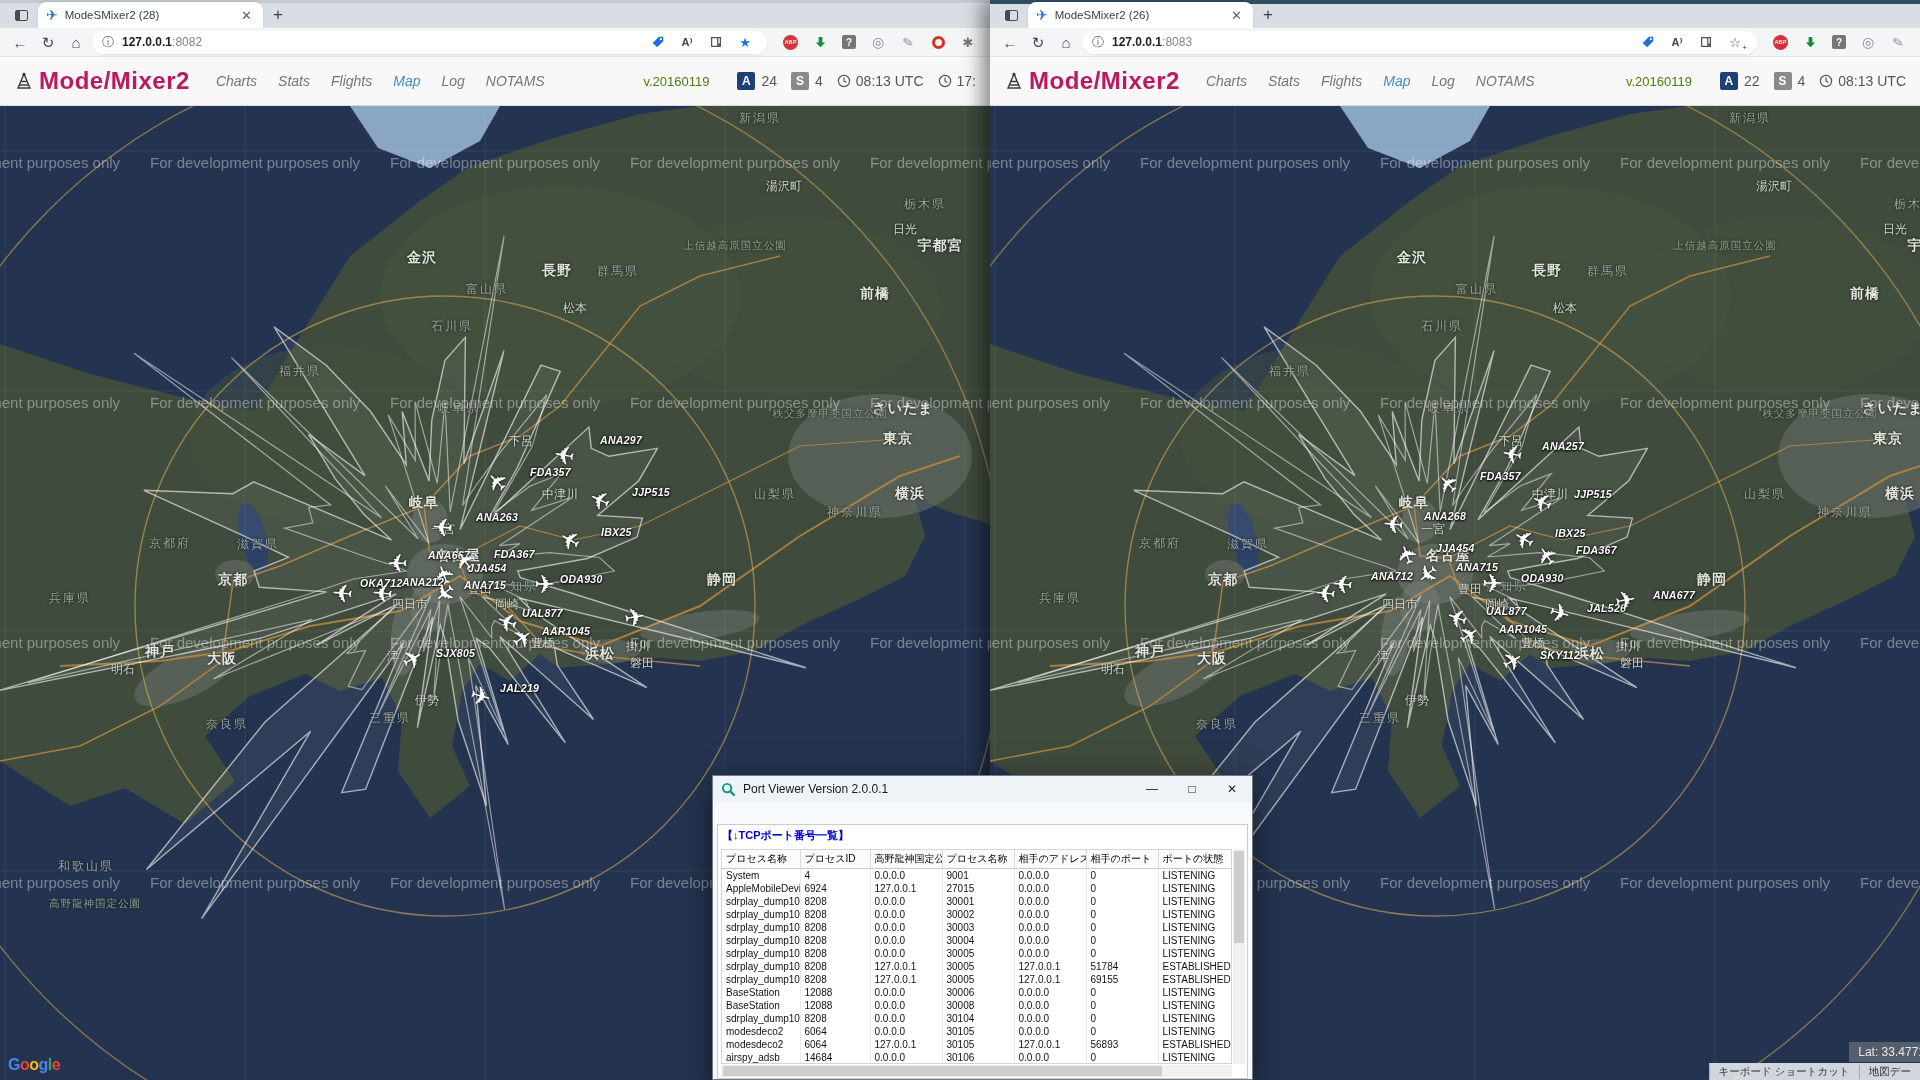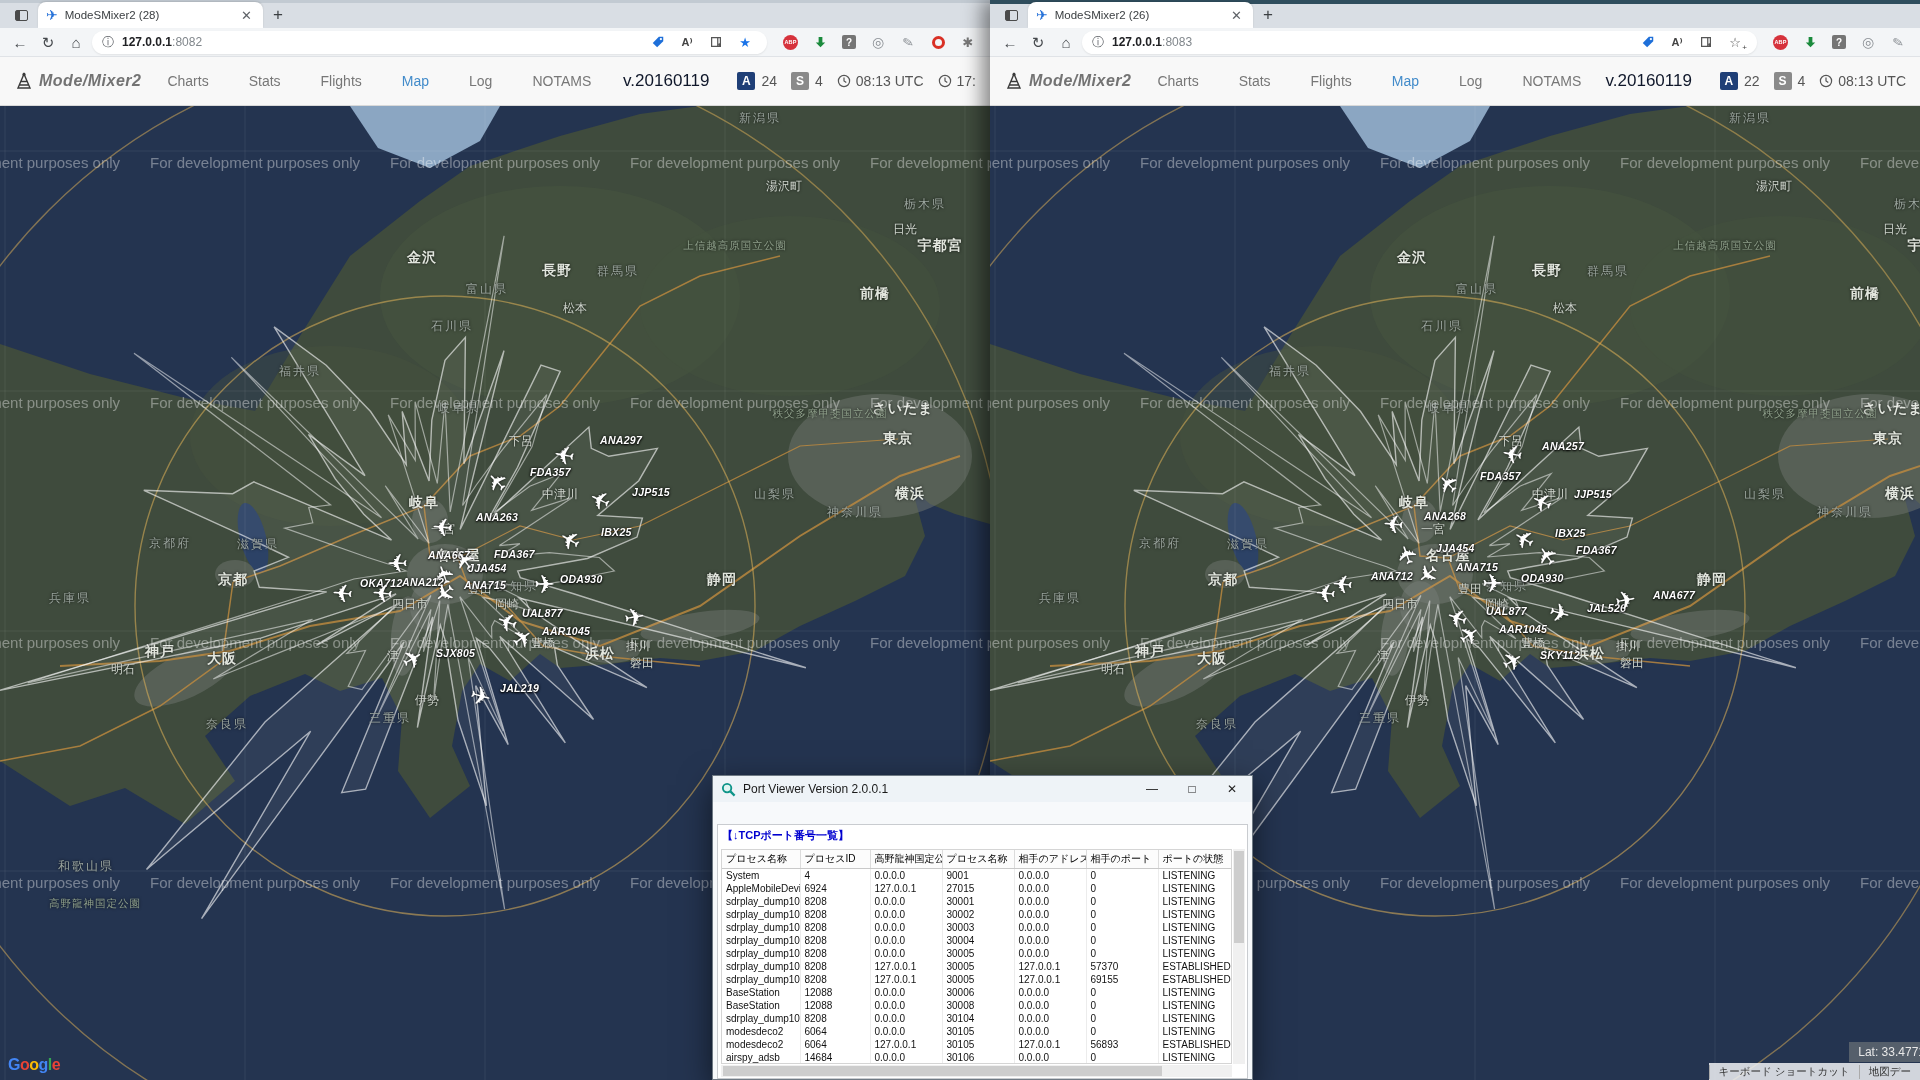--- a/index.html
+++ b/index.html
@@ -36,26 +36,26 @@
   .abp{width:15px;height:15px;border-radius:50%;background:#d6323c;color:#fff;font-size:5.5px;font-weight:700;display:flex;align-items:center;justify-content:center;letter-spacing:.2px;}
   .helpbox{width:14px;height:14px;background:#757575;border-radius:2px;color:#fff;font-size:10px;font-weight:700;display:flex;align-items:center;justify-content:center;}
   .wheel{color:#8a8f94;font-size:14px;}
   .quill{color:#8a8f94;font-size:13px;transform:rotate(-10deg);}
   .red-o{width:13px;height:13px;border:3.5px solid #d93025;border-radius:50%;}
   .half-gear{color:#777;font-size:13px;}
 
   
   .mmnav{height:49px;background:#f8f8f8;border-bottom:1px solid #d9d9d9;display:flex;align-items:center;padding:0 14px;position:relative;}
   .mm-logo{display:flex;align-items:center;gap:5px;margin-right:26px;}
-  .mm-logo-txt{font-size:16px;font-weight:700;font-style:italic;color:#737373;letter-spacing:.5px;white-space:nowrap;}
-  .mm-links{display:flex;gap:40px;align-items:flex-end;}
+  .mm-logo-txt{font-size:24px;font-weight:700;color:#be185d;letter-spacing:.5px;white-space:nowrap;}
+  .mm-links{display:flex;gap:21px;align-items:flex-end;font-style:italic;}
   .mm-link{font-size:14px;color:#777;text-decoration:none;white-space:nowrap;}
   .mm-link.active{color:#428bca;}
   .mm-right{margin-left:auto;display:flex;align-items:center;gap:14px;}
-  .mm-ver{font-size:17px;color:#0f172a;margin-right:14px;}
+  .mm-ver{font-size:13px;color:#4d7c0f;margin-right:14px;}
   .badge{width:18px;height:18px;display:flex;align-items:center;justify-content:center;color:#fff;font-weight:700;font-size:12px;border-radius:2px;}
   .badge.a{background:#1f3f77;}
   .badge.s{background:#8a8a8a;}
   .bcount{font-size:14px;color:#555;margin-left:-8px;}
   .clockwrap{display:flex;align-items:center;gap:5px;color:#555;font-size:14px;white-space:nowrap;}
 
   
   .map{position:relative;width:100%;height:974px;background:#263750;overflow:hidden;}
   .map svg.base{position:absolute;left:0;top:0;}
   .city{position:absolute;transform:translate(-50%,-50%);color:#cfd5cd;font-size:12px;white-space:nowrap;text-shadow:0 0 3px rgba(0,0,0,.8);pointer-events:none;}
@@ -643,21 +643,21 @@
                 <td>0.0.0.0</td>
                 <td>0</td>
                 <td>LISTENING</td>
               </tr>
               <tr>
                 <td>sdrplay_dump1090</td>
                 <td>8208</td>
                 <td>127.0.0.1</td>
                 <td>30005</td>
                 <td>127.0.0.1</td>
-                <td>57370</td>
+                <td>51784</td>
                 <td>ESTABLISHED</td>
               </tr>
               <tr>
                 <td>sdrplay_dump1090</td>
                 <td>8208</td>
                 <td>127.0.0.1</td>
                 <td>30005</td>
                 <td>127.0.0.1</td>
                 <td>69155</td>
                 <td>ESTABLISHED</td>

